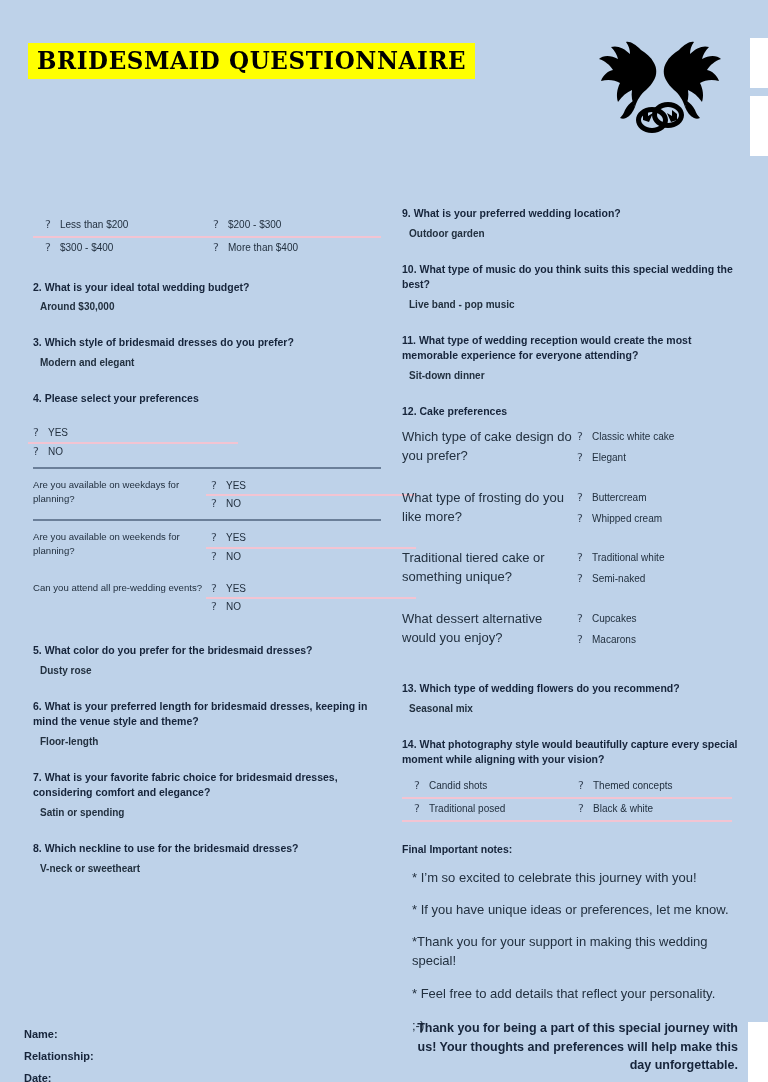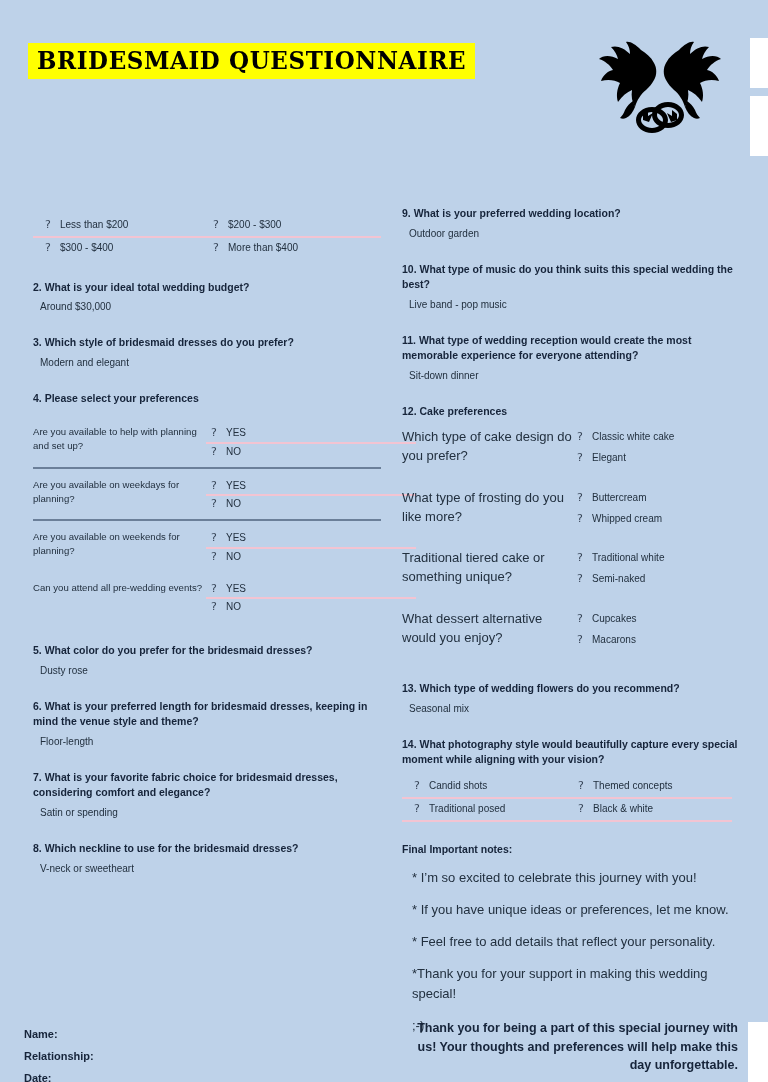--- a/index.html
+++ b/index.html
@@ -82,21 +82,21 @@
     font-weight: bold;
     line-height: 1.42;
     color: #16243a;
     margin: 0;
   }
   .a {
     font-size: 10px;
     line-height: 1.4;
     color: #22303f;
     margin: 6px 0 0 7px;
-    font-weight: normal;
+    font-weight: bold;
   }
 
   .block { margin-bottom: 21px; }
 
   
   .opt-grid {
     display: grid;
     grid-template-columns: 1fr 1fr;
     margin: 9px 0 0 12px;
     position: relative;
@@ -294,21 +294,20 @@
       <p class="q">3. Which style of bridesmaid dresses do you prefer?</p>
       <p class="a">Modern and elegant</p>
     </div>
 
     <div class="block">
       <p class="q">4. Please select your preferences</p>
 
       <div class="pref-table">
 
         <div class="pref-row">
-          <div class="pref-q">Are you available to help with planning and set up?</div>
           <div class="pref-opts">
             <div class="opt">
               <span class="box">?</span>
               <span class="lbl">YES</span>
             </div>
             <div class="pref-pink"></div>
             <div class="opt">
               <span class="box">?</span>
               <span class="lbl">NO</span>
             </div>
@@ -494,22 +493,22 @@
           <span class="lbl">Black &amp; white</span>
         </div>
         <div class="pinkline narrow"></div>
       </div>
     </div>
 
     <div class="block">
       <p class="notes-title">Final Important notes:</p>
       <p class="note-line">* I’m so excited to celebrate this journey with you!</p>
       <p class="note-line">* If you have unique ideas or preferences, let me know.</p>
+      <p class="note-line">*Thank you for your support in making this wedding special!</p>
       <p class="note-line">* Feel free to add details that reflect your personality.</p>
-      <p class="note-line">*Thank you for your support in making this wedding special!</p>
       <p class="note-line">;-)</p>
     </div>
 
   </div>
 </div>
 
 <div class="footer">
   <div class="footer-left">
     <div>Name:</div>
     <div>Relationship:</div>

